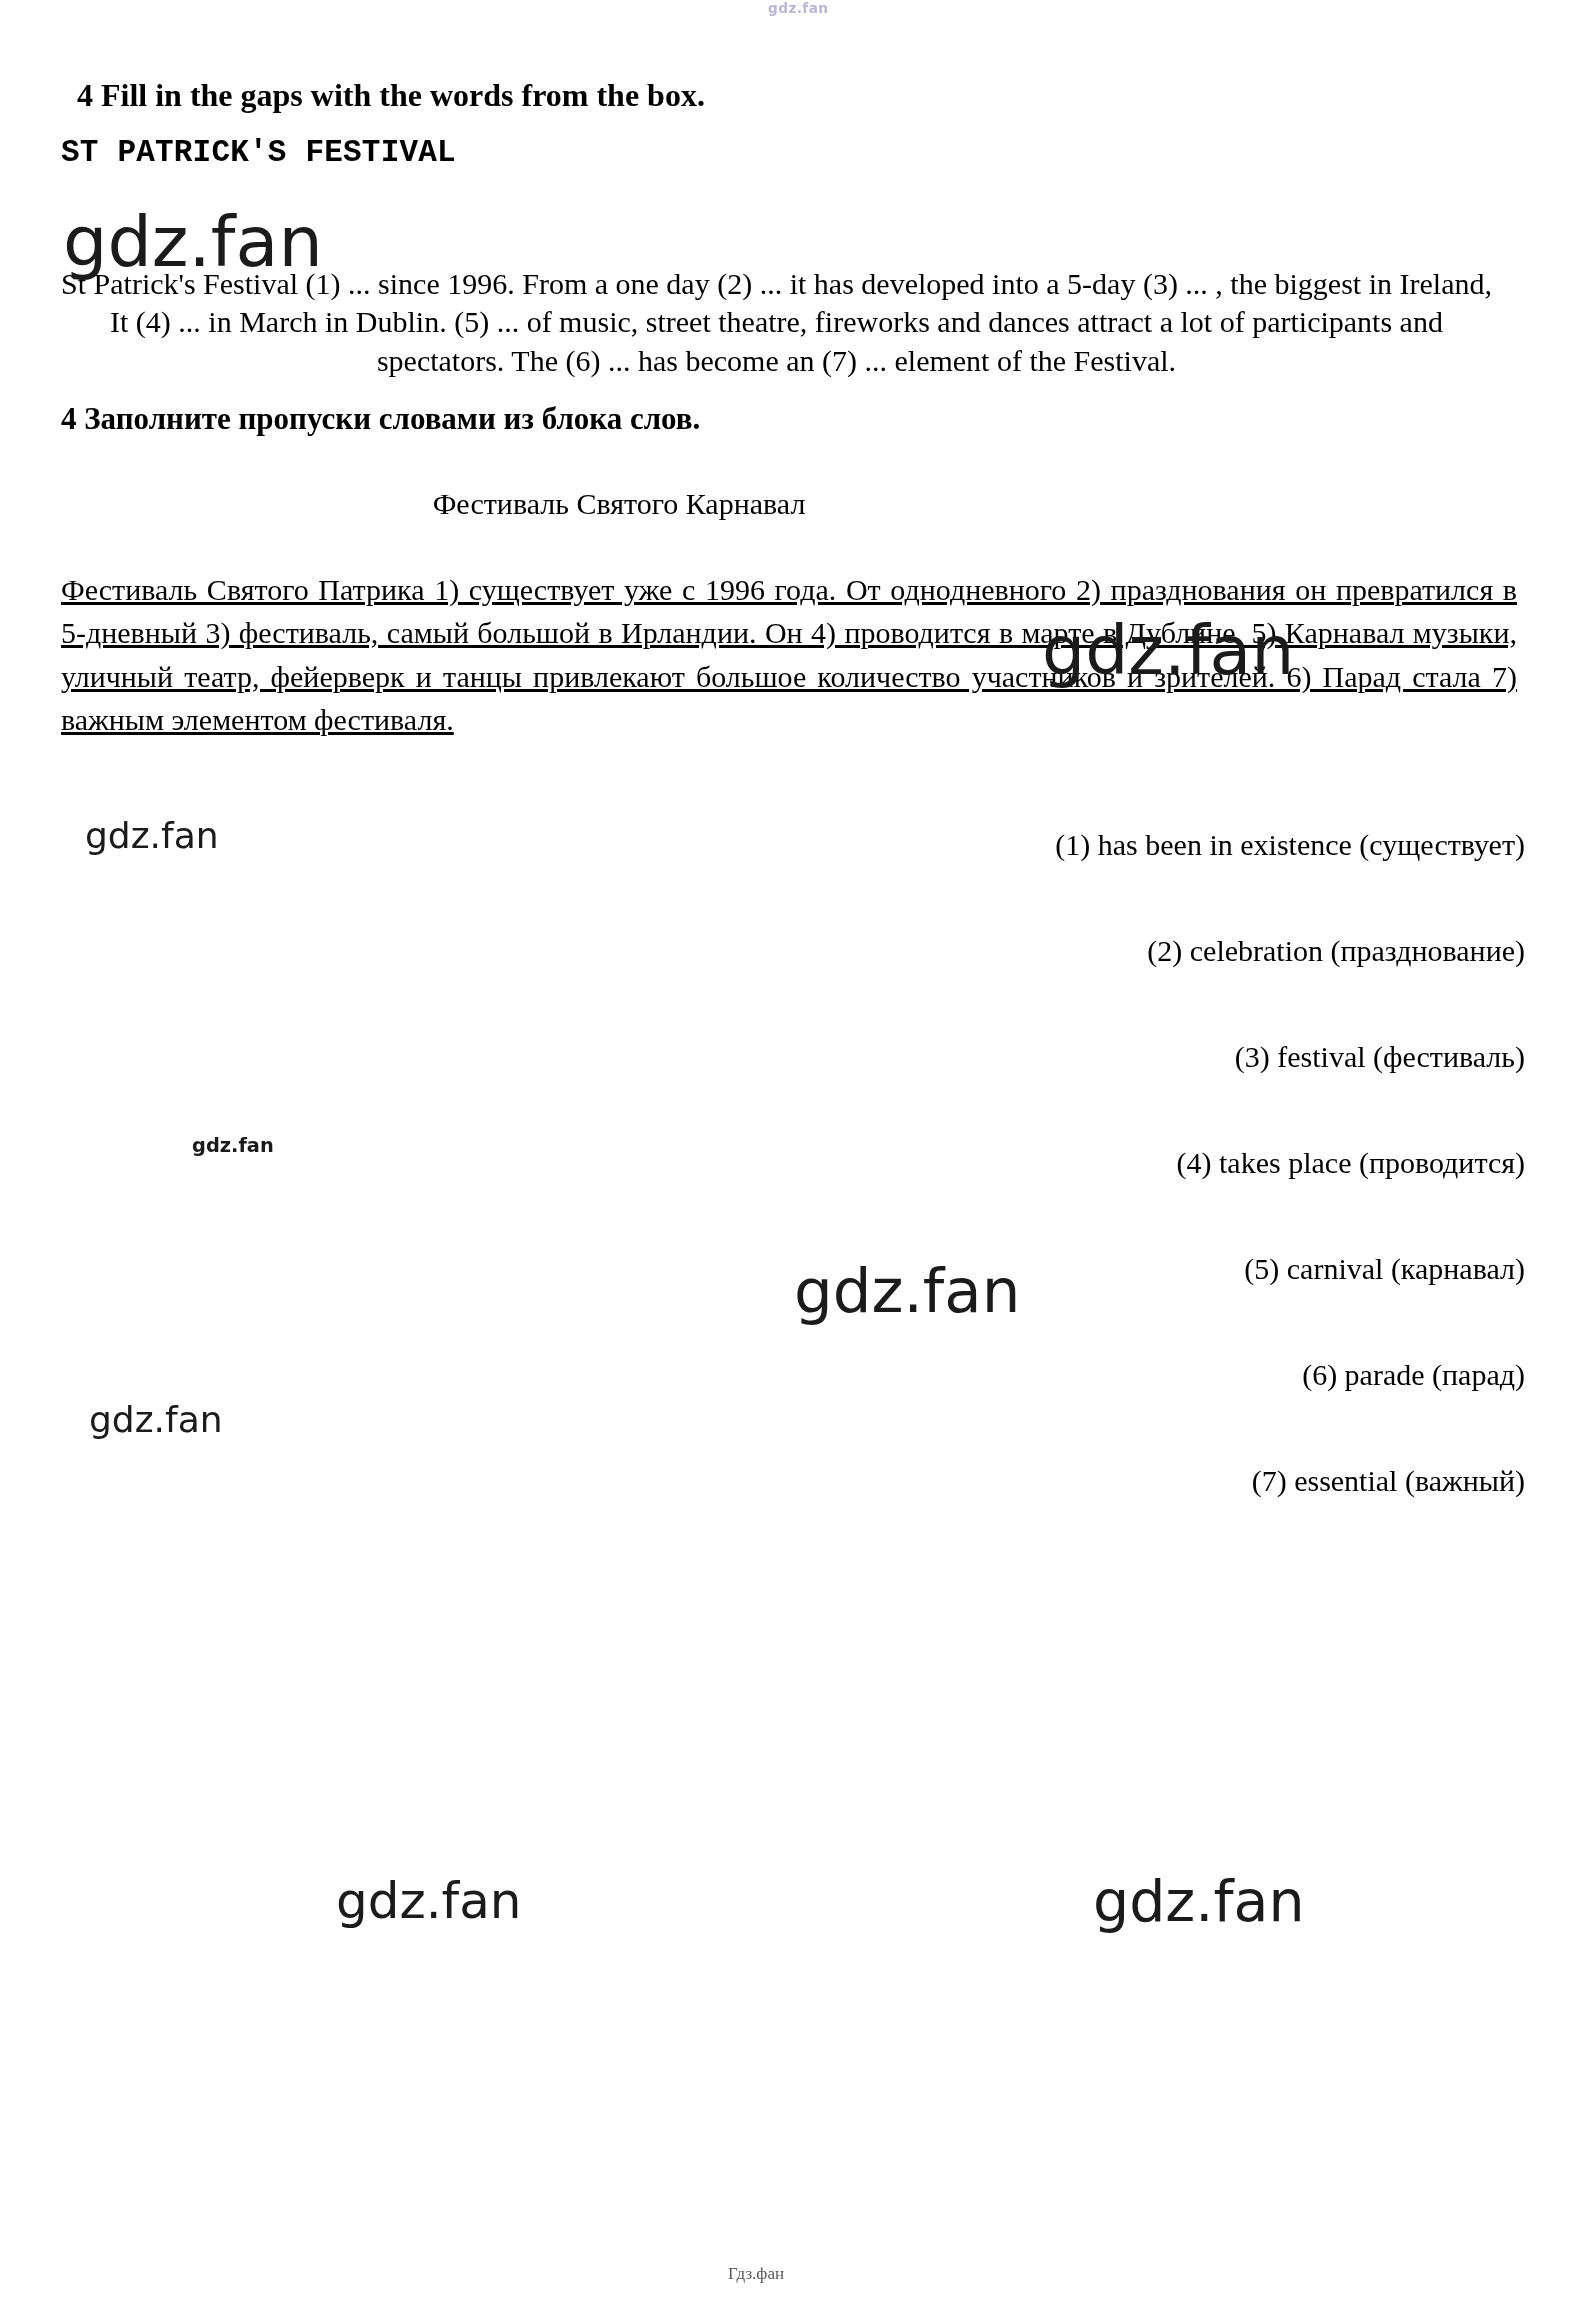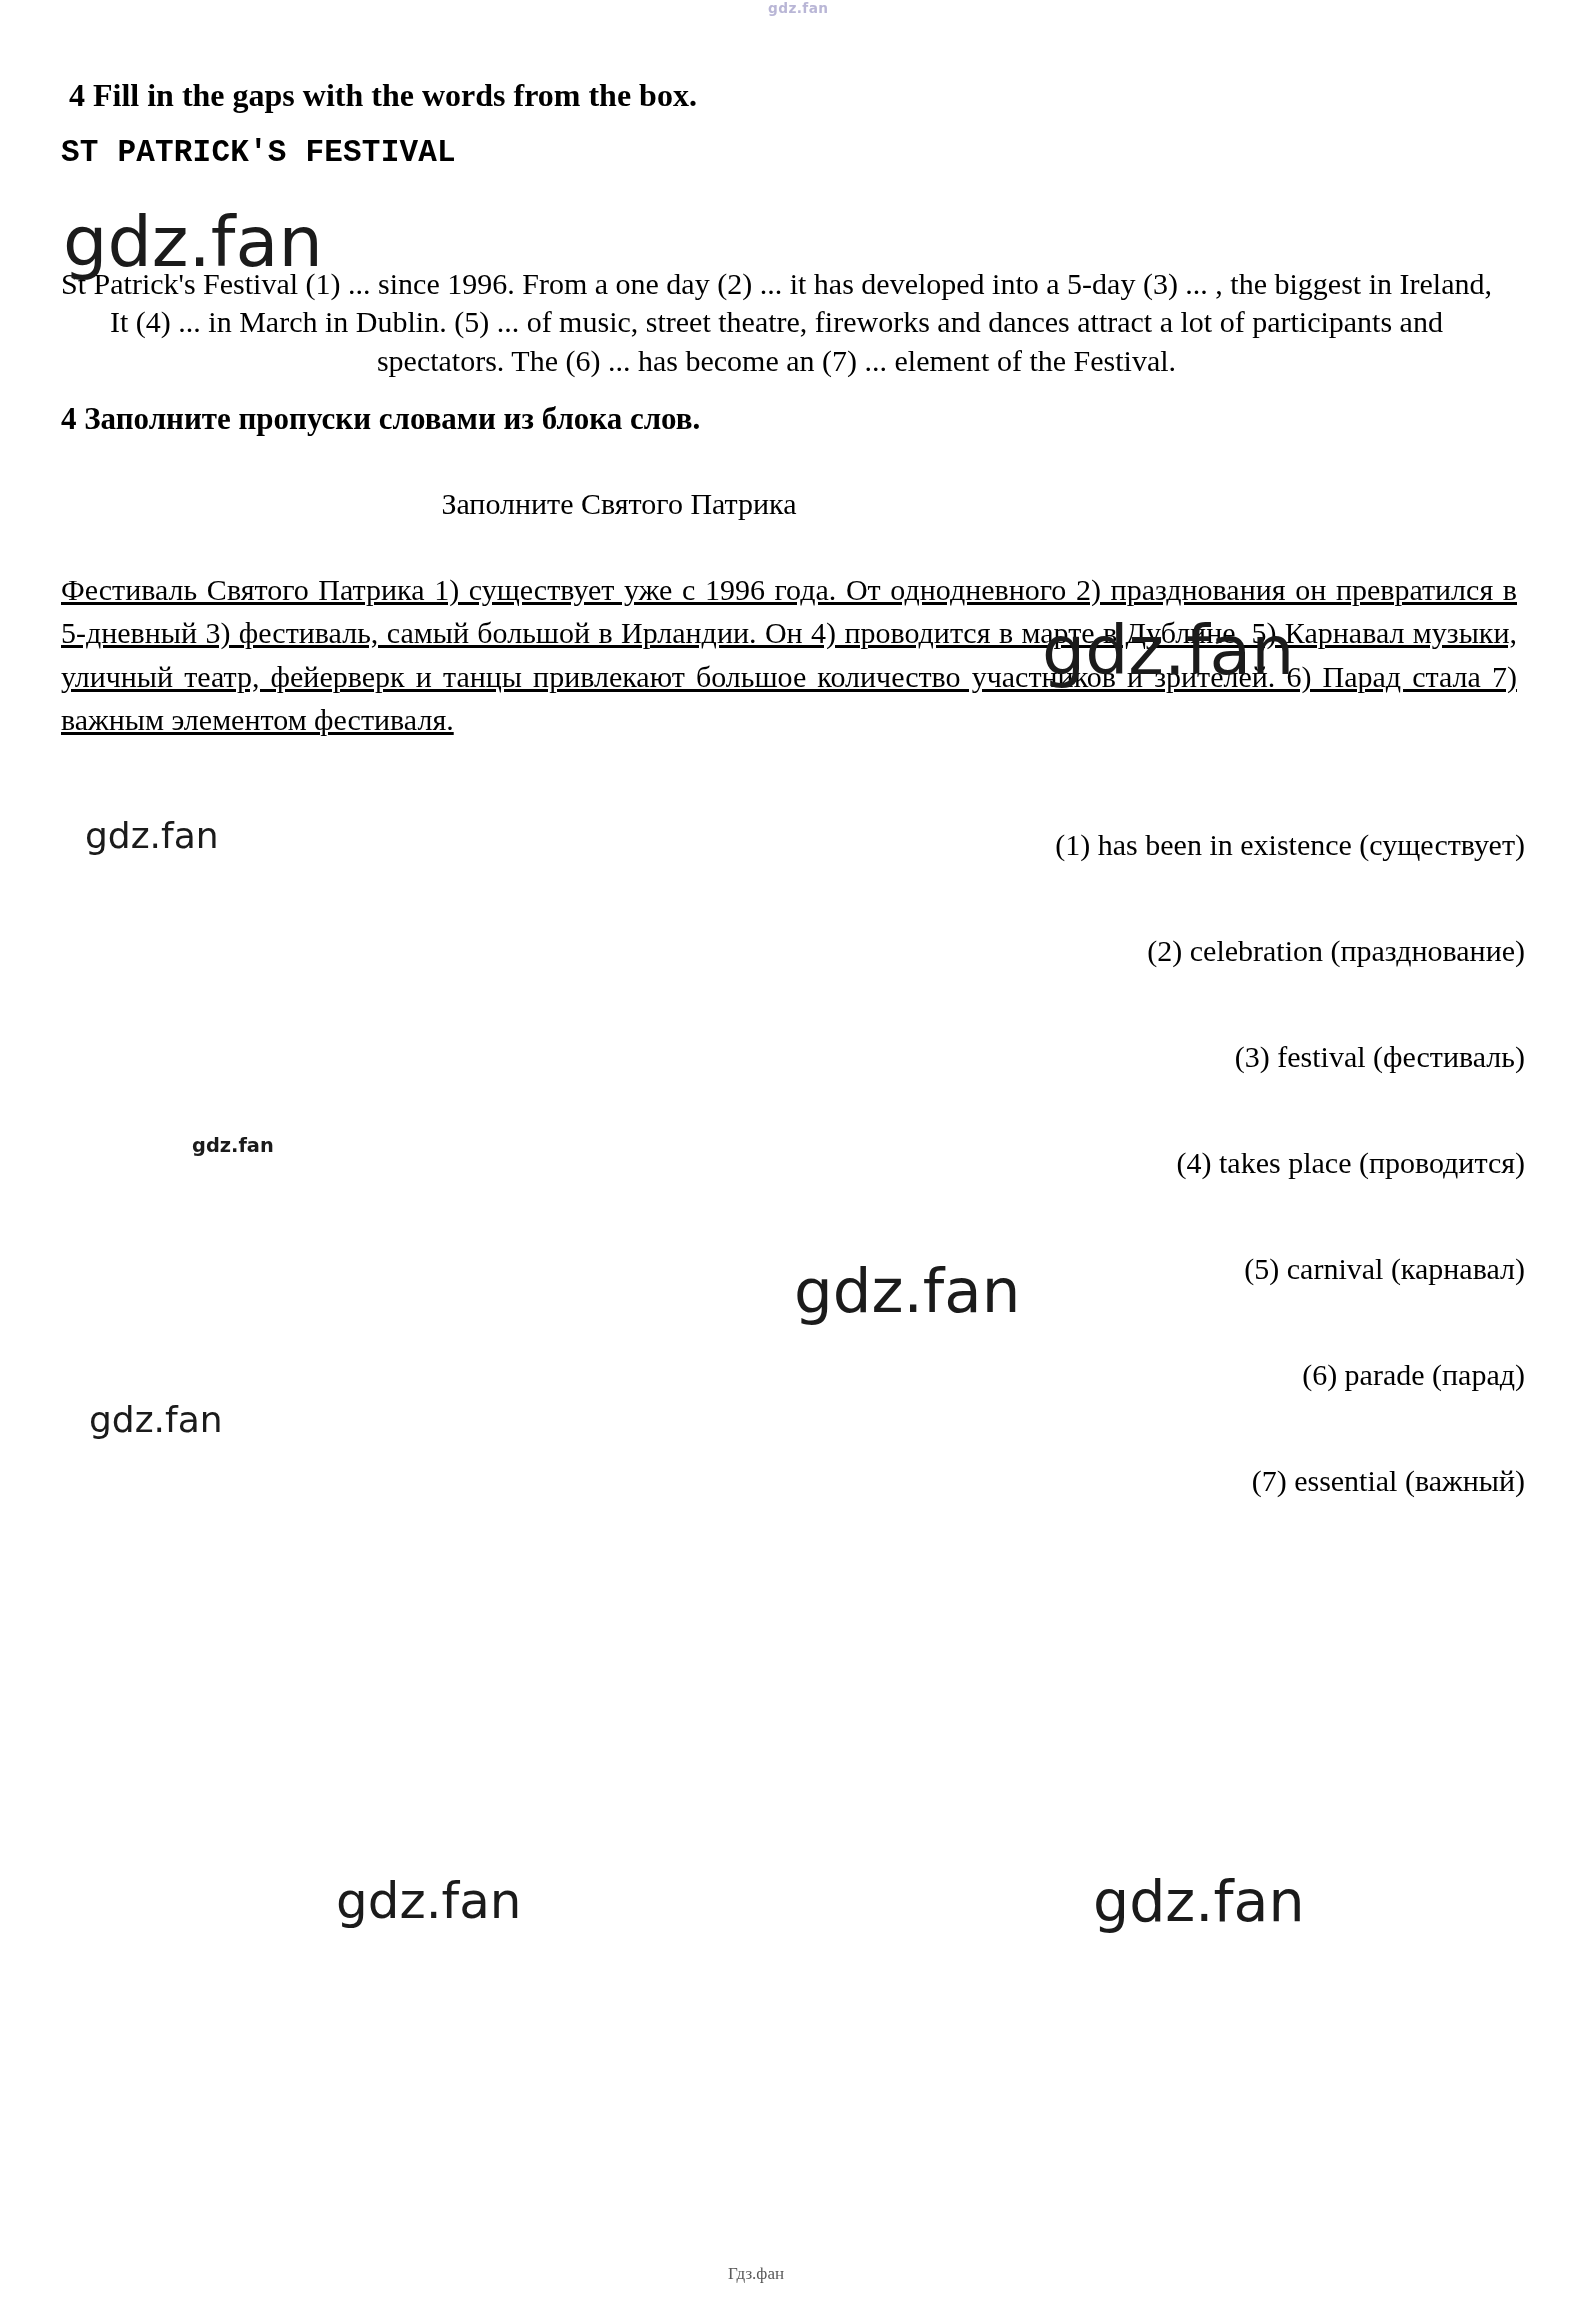--- a/index.html
+++ b/index.html
@@ -40,21 +40,21 @@
     position: absolute;
     left: 728px;
     top: 2264px;
     font-family: "Liberation Serif", serif;
     font-size: 17px;
     color: #5a5a5a;
   }
   h1.task-title {
     font-size: 32px;
     font-weight: bold;
-    margin: 0 0 21px 8px;
+    margin: 0 0 21px 16px;
     line-height: 1.15;
   }
   h2.sub-title {
     font-size: 31px;
     font-weight: bold;
     margin: 0 0 8px 0;
     letter-spacing: 0.2px;
     font-family: Liberation Mono, monospace;
   }
   .eng-para {
@@ -119,21 +119,21 @@
   <div class="content">
 
     <h1 class="task-title">4 Fill in the gaps with the words from the box.</h1>
 
     <h2 class="sub-title">ST PATRICK'S FESTIVAL</h2>
 
     <p class="eng-para">St Patrick's Festival (1) ... since 1996. From a one day (2) ... it has developed into a 5-day (3) ... , the biggest in Ireland, It (4) ... in March in Dublin. (5) ... of music, street theatre, fireworks and dances attract a lot of participants and spectators. The (6) ... has become an (7) ... element of the Festival.</p>
 
     <p class="task-title-ru">4 Заполните пропуски словами из блока слов.</p>
 
-    <p class="ru-heading">Заполните Святого Патрика</p>
+    <p class="ru-heading">Фестиваль Святого Карнавал</p>
 
     <p class="ru-para">Фестиваль Святого Патрика 1) существует уже с 1996 года. От однодневного 2) празднования он превратился в 5-дневный 3) фестиваль, самый большой в Ирландии. Он 4) проводится в марте в Дублине. 5) Карнавал музыки, уличный театр, фейерверк и танцы привлекают большое количество участников и зрителей. 6) Парад стала 7) важным элементом фестиваля.</p>
 
     <div class="answers">
       <p class="answer">(1) has been in existence (существует)</p>
       <p class="answer">(2) celebration (празднование)</p>
       <p class="answer">(3) festival (фестиваль)</p>
       <p class="answer">(4) takes place (проводится)</p>
       <p class="answer">(5) carnival (карнавал)</p>
       <p class="answer">(6) parade (парад)</p>

